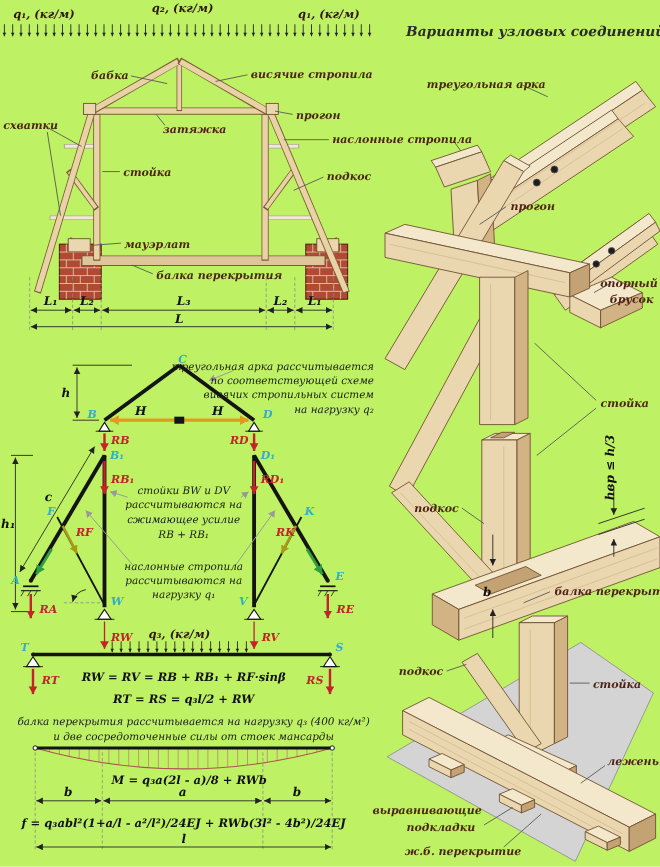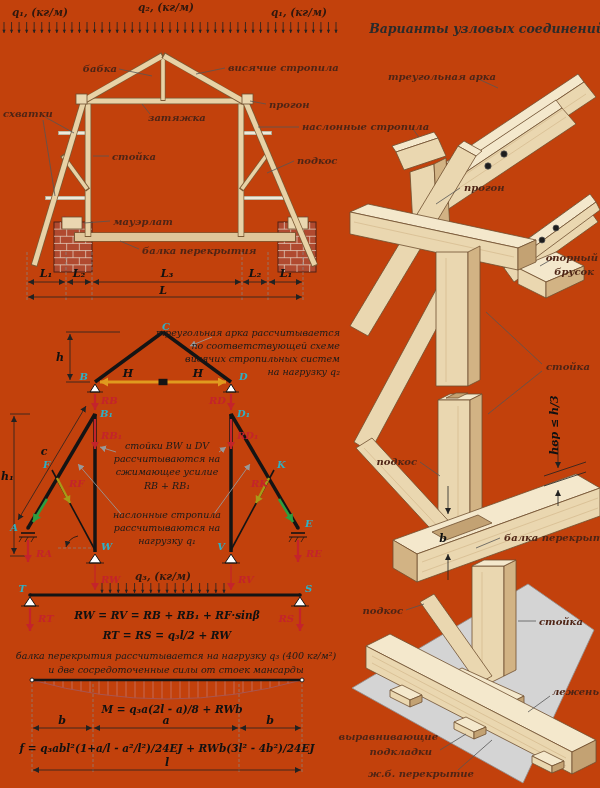--- a/index.html
+++ b/index.html
@@ -1,16 +1,16 @@
 <!DOCTYPE html>
 <html><head>
 <meta charset="utf-8">
 <style>
   html,body{margin:0;padding:0;background:#fff;}
-  .wrap{position:relative;width:600px;height:788px;background:#c2410c;overflow:hidden;
+  .wrap{position:relative;width:600px;height:788px;background:#bef264;overflow:hidden;
         font-family:"DejaVu Serif", serif;}
   svg{position:absolute;left:0;top:0;}
   
   .wf{fill:#ead7b0;stroke:#6e4f30;stroke-width:.8;}
   .wt{fill:#f4e8cc;stroke:#6e4f30;stroke-width:.8;}
   .ws{fill:#d2b384;stroke:#6e4f30;stroke-width:.8;}
   .wd{fill:#c3a273;stroke:#6e4f30;stroke-width:.8;}
   .grain{stroke:#d0b386;stroke-width:.6;fill:none;}
   
   .wo{stroke:#7a5a35;stroke-width:6.5;fill:none;}

